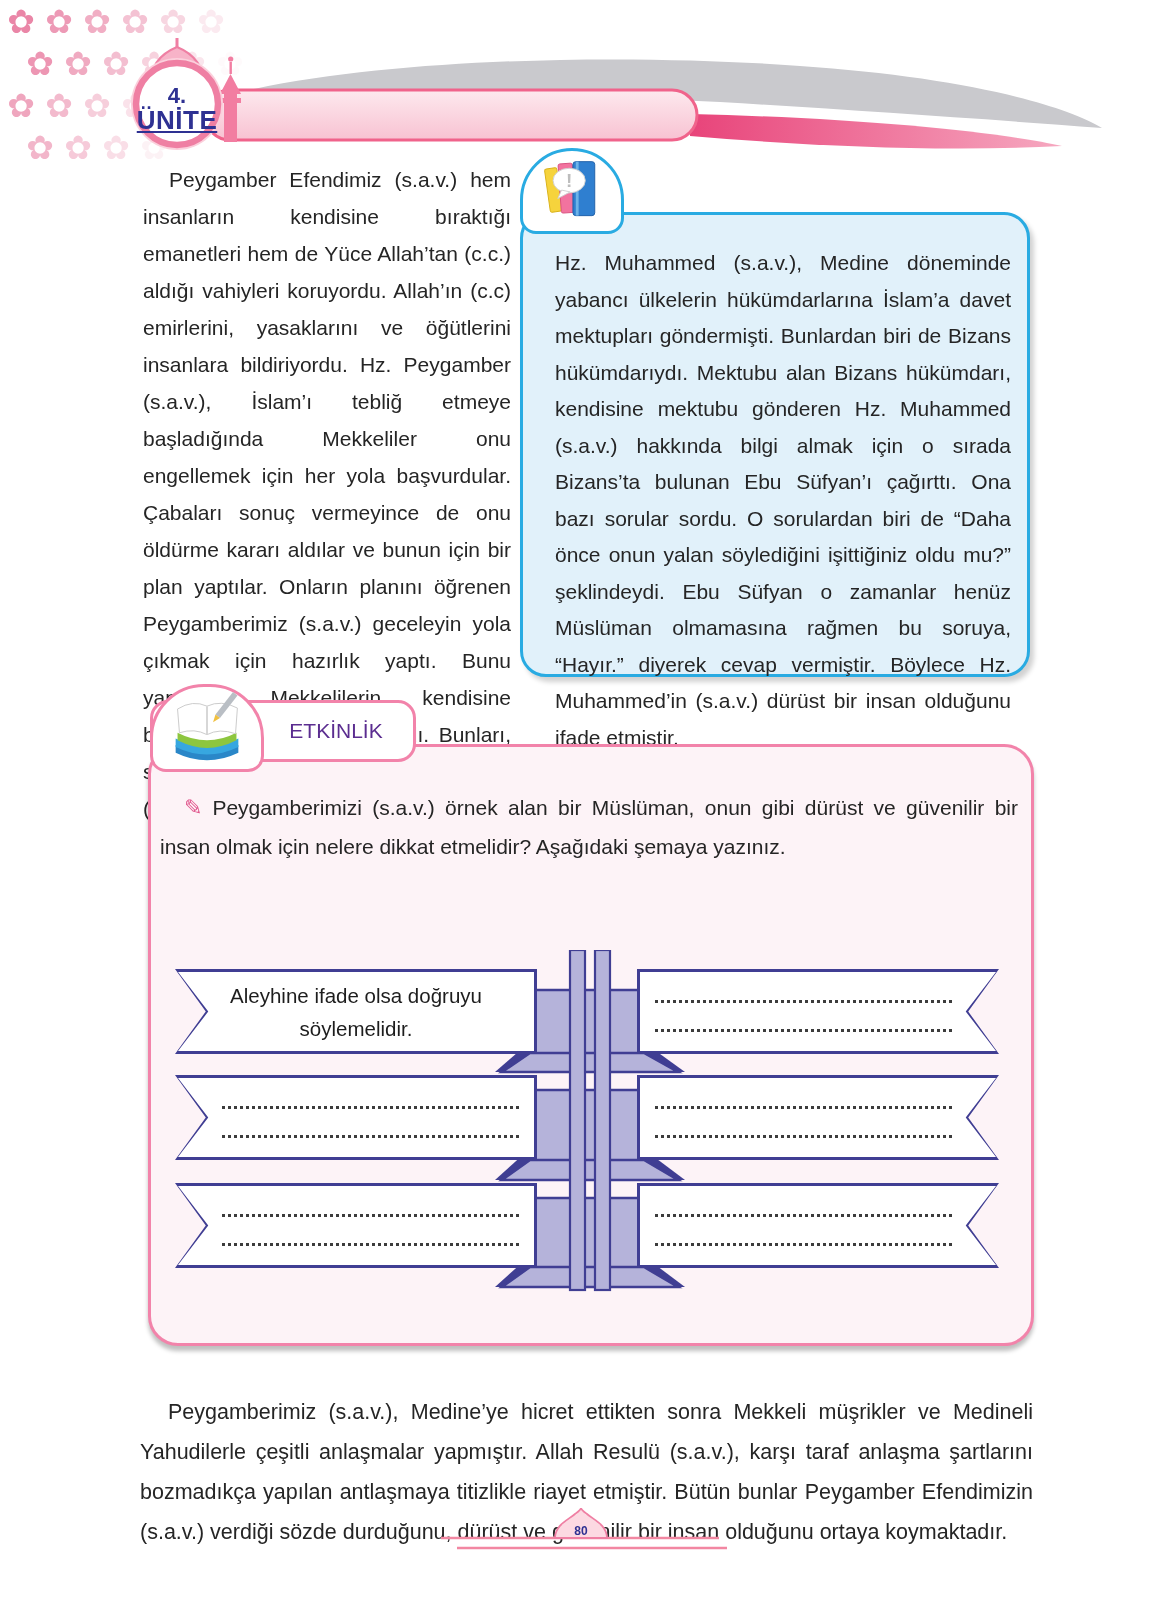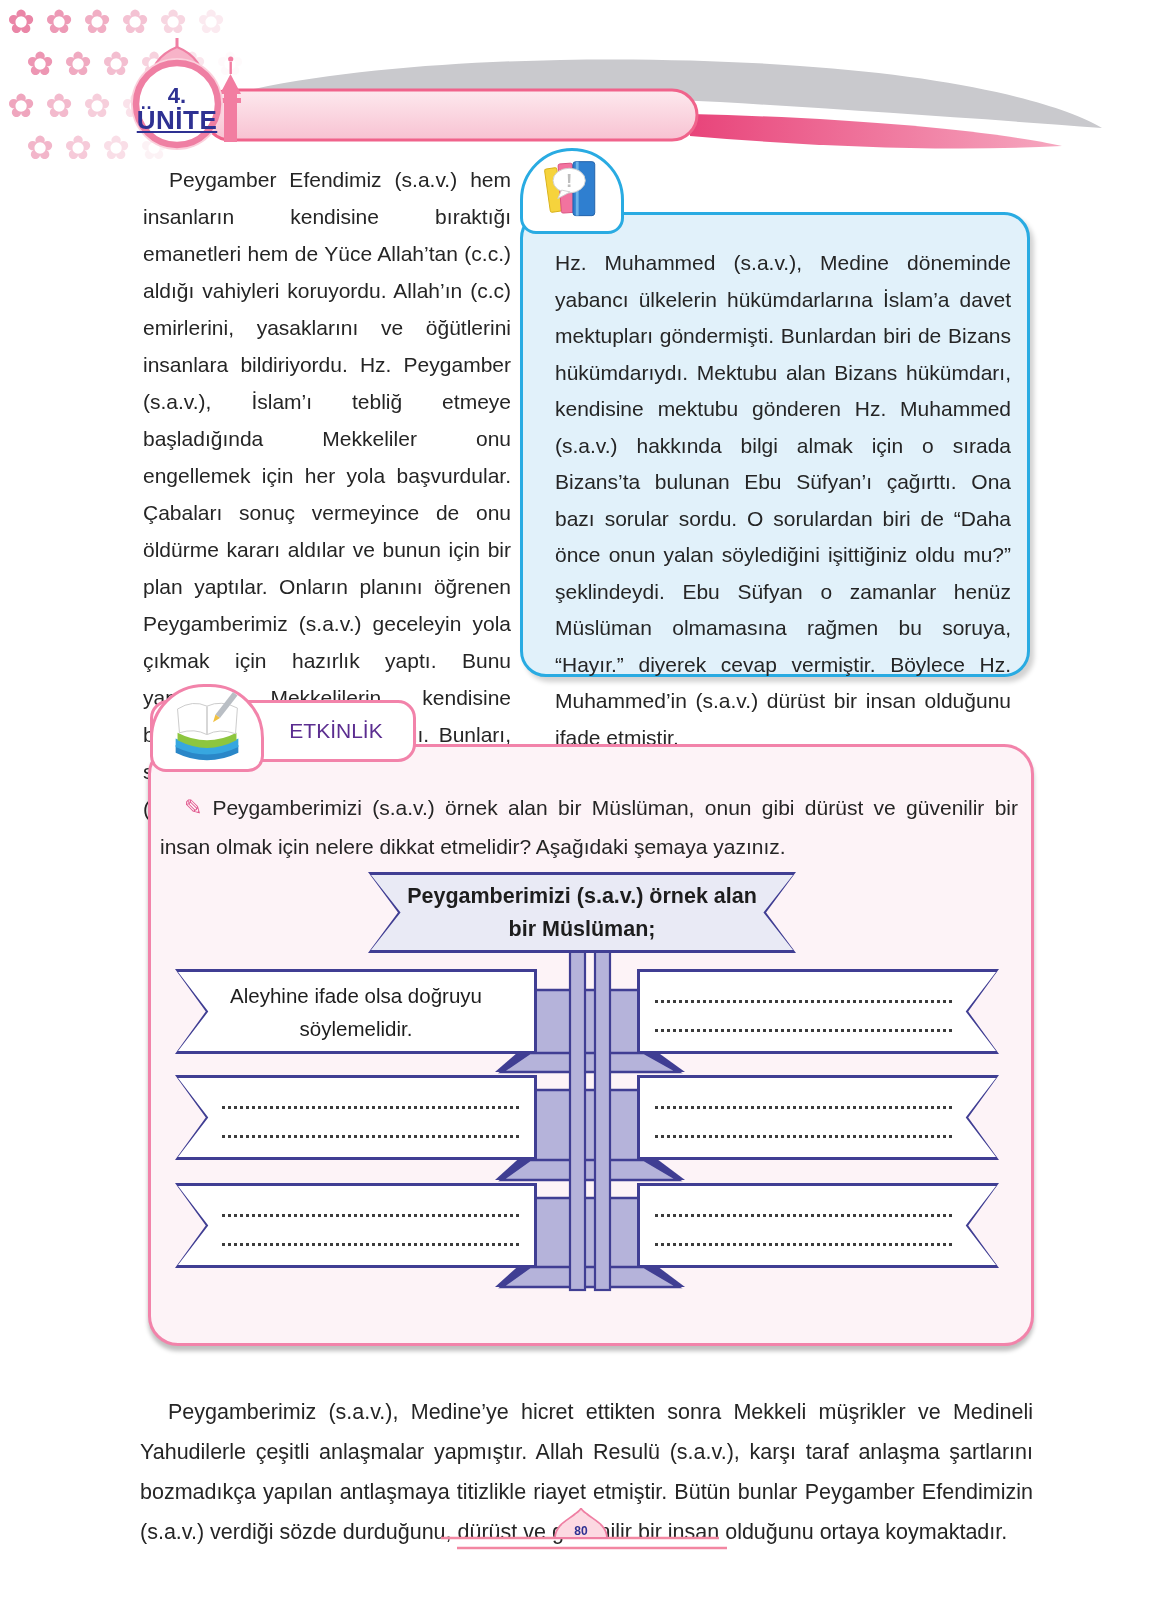--- a/index.html
+++ b/index.html
@@ -178,28 +178,20 @@
     <path d="M35 210 L149 210 L183 230 L7 230 Z" fill="#b5b3da" stroke="#403e93" stroke-width="2.5"></path>
 
     <path d="M30 310 L154 310 L190 337 L0 337 Z" fill="#403e93"></path>
     <rect x="35" y="248" width="114" height="71" fill="#b5b3da" stroke="#403e93" stroke-width="2.5"></rect>
     <path d="M35 317 L149 317 L183 337 L7 337 Z" fill="#b5b3da" stroke="#403e93" stroke-width="2.5"></path>
 
     <rect x="75" y="0" width="15" height="340" fill="#b5b3da" stroke="#403e93" stroke-width="2.2"></rect>
     <rect x="100" y="0" width="15" height="340" fill="#b5b3da" stroke="#403e93" stroke-width="2.2"></rect>
   </svg>
 
-  <div class="flag flag-banner">
-    <div class="outer clip-banner"></div>
-    <div class="inner clip-banner"></div>
-    <div class="banner-label">
-      <div>Peygamberimizi (s.a.v.) örnek alan</div>
-      <div>bir Müslüman;</div>
-    </div>
-  </div>
 
   <div class="flag flag-cell flag-left filled" style="left:175px;top:969px;">
     <div class="outer clip-left"></div>
       <div class="inner clip-left"></div>
     <div class="cell-text">Aleyhine ifade olsa doğruyu söylemelidir.</div>
 
   </div>
   <div class="flag flag-cell flag-right" style="left:637px;top:969px;">
     <div class="outer clip-right"></div>
       <div class="inner clip-right"></div>

